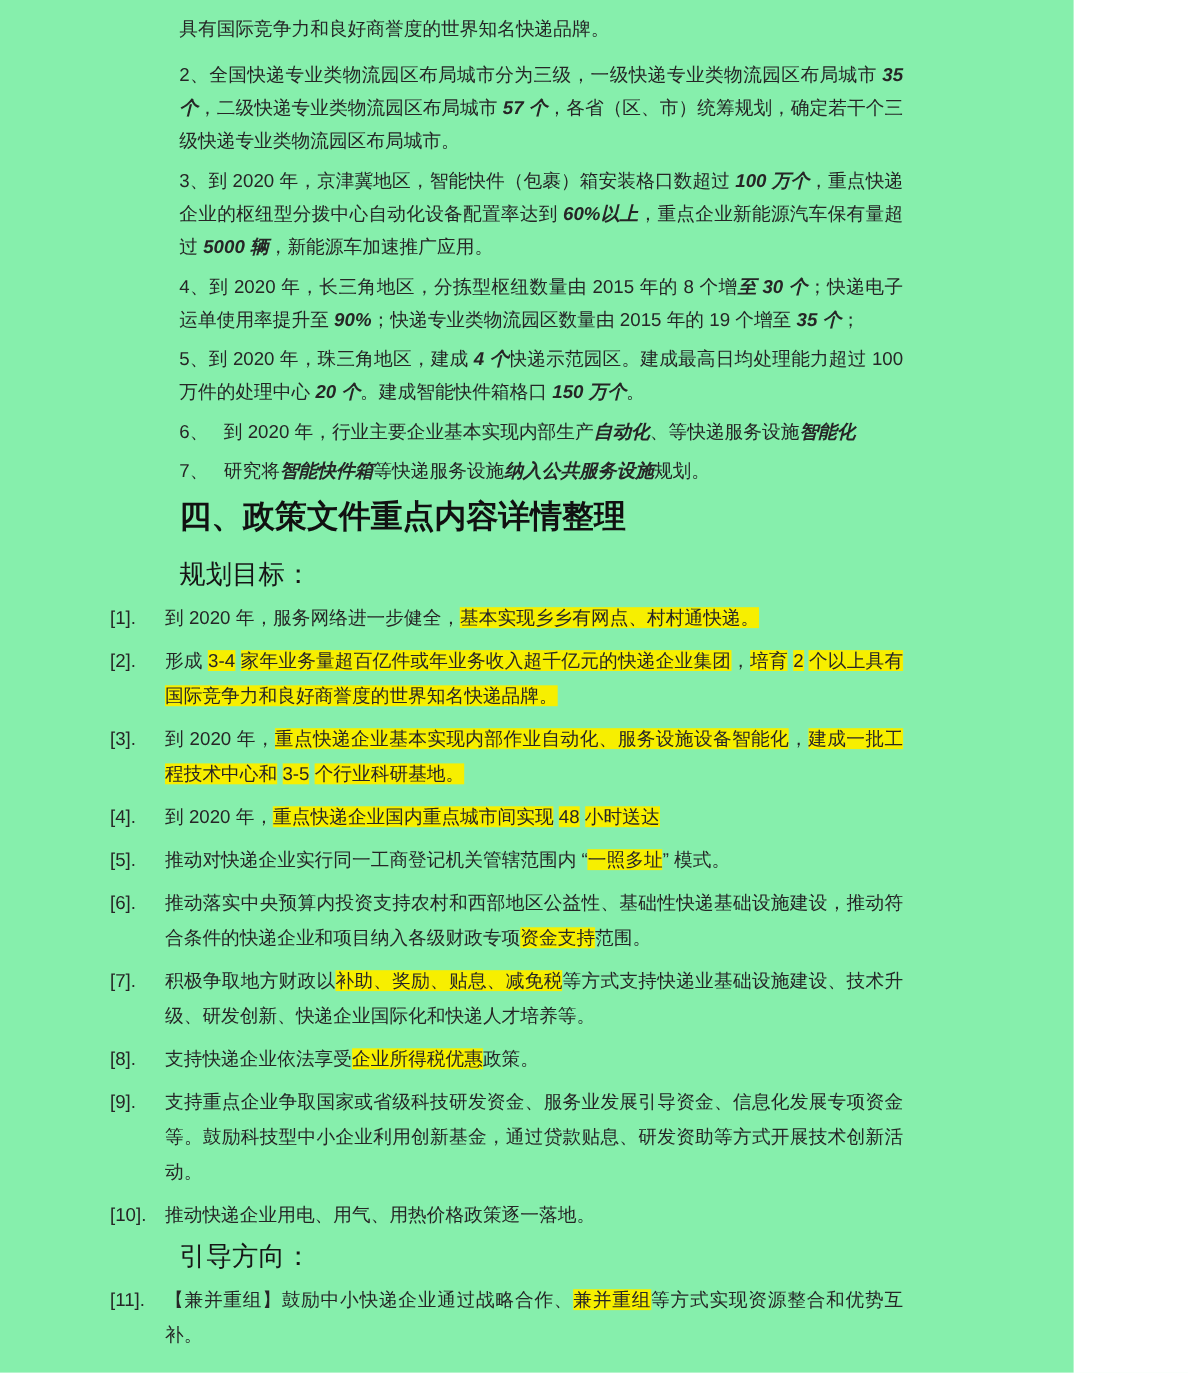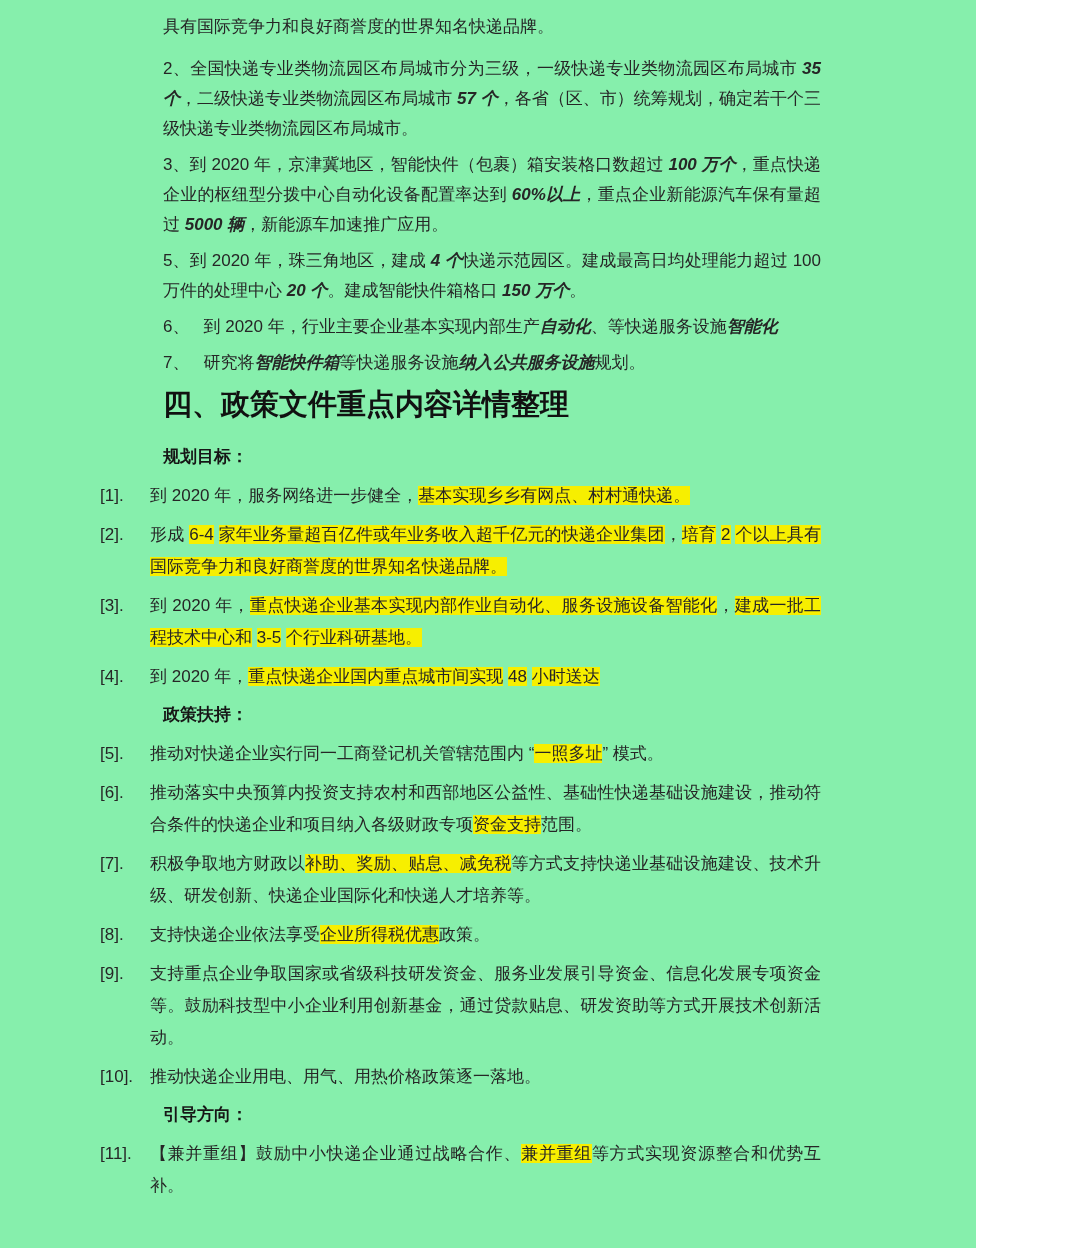--- a/index.html
+++ b/index.html
@@ -26,22 +26,22 @@
   .hl { background: #f7ef00; }
   .heading {
     font-size: 29px;
     font-weight: bold;
     color: #111111;
     margin: 12px 0 24px 63px;
     line-height: 28px;
   }
   .doc-title { margin: 0 0 10px 68px; line-height: 30px; }
   .subhead {
-    font-weight: bold;
-    font-size: 17px;
+    font-weight: normal;
+    font-size: 24px;
     margin: 4px 0 8px 63px;
     line-height: 30px;
     color: #161616;
   }
   .bracket-item {
     display: flex;
     margin: 0 0 7px 0;
   }
   .bracket-marker {
     flex: 0 0 50px;
@@ -57,47 +57,47 @@
 </style>
 </head>
 <body>
 
 <div class="page">
   <p class="para intro-tail">具有国际竞争力和良好商誉度的世界知名快递品牌。</p>
 
   <div id="overview-list">
       <p class="para"><span class="marker">2、</span><span>全国快递专业类物流园区布局城市分为三级，一级快递专业类物流园区布局城市 </span><span class="b">35 个</span><span>，二级快递专业类物流园区布局城市 </span><span class="b">57 个</span><span>，各省（区、市）统筹规划，确定若干个三级快递专业类物流园区布局城市。</span></p>
       <p class="para"><span class="marker">3、</span><span>到 2020 年，京津冀地区，智能快件（包裹）箱安装格口数超过 </span><span class="b">100 万个</span><span>，重点快递企业的枢纽型分拨中心自动化设备配置率达到 </span><span class="b">60%以上</span><span>，重点企业新能源汽车保有量超过 </span><span class="b">5000 辆</span><span>，新能源车加速推广应用。</span></p>
+      <p class="para"><span class="marker">4、</span><span>到 2020 年，长三角地区，分拣型枢纽数量由 2015 年的 8 个增</span><span class="b">至 30 个</span><span>；快递电子运单使用率提升至 </span><span class="b">90%</span><span>；快递专业类物流园区数量由 2015 年的 19 个增至 </span><span class="b">35 个</span><span>；</span></p>
       <p class="para"><span class="marker">5、</span><span>到 2020 年，珠三角地区，建成 </span><span class="b">4 个</span><span>快递示范园区。建成最高日均处理能力超过 100 万件的处理中心 </span><span class="b">20 个</span><span>。建成智能快件箱格口 </span><span class="b">150 万个</span><span>。</span></p>
       <p class="para"><span class="marker gap">6、</span><span>到 2020 年，行业主要企业基本实现内部生产</span><span class="b">自动化</span><span>、等快递服务设施</span><span class="b">智能化</span></p>
       <p class="para"><span class="marker gap">7、</span><span>研究将</span><span class="b">智能快件箱</span><span>等快递服务设施</span><span class="b">纳入公共服务设施</span><span>规划。</span></p>
     </div>
 
   <h2 class="heading">四、政策文件重点内容详情整理</h2>
 
 
   <div id="groups">
       <p class="subhead">规划目标：</p>
       <div class="bracket-item">
         <span class="bracket-marker">[1].</span>
         <div class="bracket-text"><span>到 2020 年，服务网络进一步健全，</span><span class="hl">基本实现乡乡有网点、村村通快递。</span></div>
       </div>
       <div class="bracket-item">
         <span class="bracket-marker">[2].</span>
-        <div class="bracket-text"><span>形成 </span><span class="hl">6-4</span><span> </span><span class="hl">家年业务量超百亿件或年业务收入超千亿元的快递企业集团</span><span>，</span><span class="hl">培育</span><span> </span><span class="hl">2</span><span> </span><span class="hl">个以上具有国际竞争力和良好商誉度的世界知名快递品牌。</span></div>
+        <div class="bracket-text"><span>形成 </span><span class="hl">3-4</span><span> </span><span class="hl">家年业务量超百亿件或年业务收入超千亿元的快递企业集团</span><span>，</span><span class="hl">培育</span><span> </span><span class="hl">2</span><span> </span><span class="hl">个以上具有国际竞争力和良好商誉度的世界知名快递品牌。</span></div>
       </div>
       <div class="bracket-item">
         <span class="bracket-marker">[3].</span>
         <div class="bracket-text"><span>到 2020 年，</span><span class="hl">重点快递企业基本实现内部作业自动化、服务设施设备智能化</span><span>，</span><span class="hl">建成一批工程技术中心和</span><span> </span><span class="hl">3-5</span><span> </span><span class="hl">个行业科研基地。</span></div>
       </div>
       <div class="bracket-item">
         <span class="bracket-marker">[4].</span>
         <div class="bracket-text"><span>到 2020 年，</span><span class="hl">重点快递企业国内重点城市间实现</span><span> </span><span class="hl">48</span><span> </span><span class="hl">小时送达</span></div>
       </div>
-      <p class="subhead">政策扶持：</p>
       <div class="bracket-item">
         <span class="bracket-marker">[5].</span>
         <div class="bracket-text"><span>推动对快递企业实行同一工商登记机关管辖范围内 “</span><span class="hl">一照多址</span><span>” 模式。</span></div>
       </div>
       <div class="bracket-item">
         <span class="bracket-marker">[6].</span>
         <div class="bracket-text"><span>推动落实中央预算内投资支持农村和西部地区公益性、基础性快递基础设施建设，推动符合条件的快递企业和项目纳入各级财政专项</span><span class="hl">资金支持</span><span>范围。</span></div>
       </div>
       <div class="bracket-item">
         <span class="bracket-marker">[7].</span>

